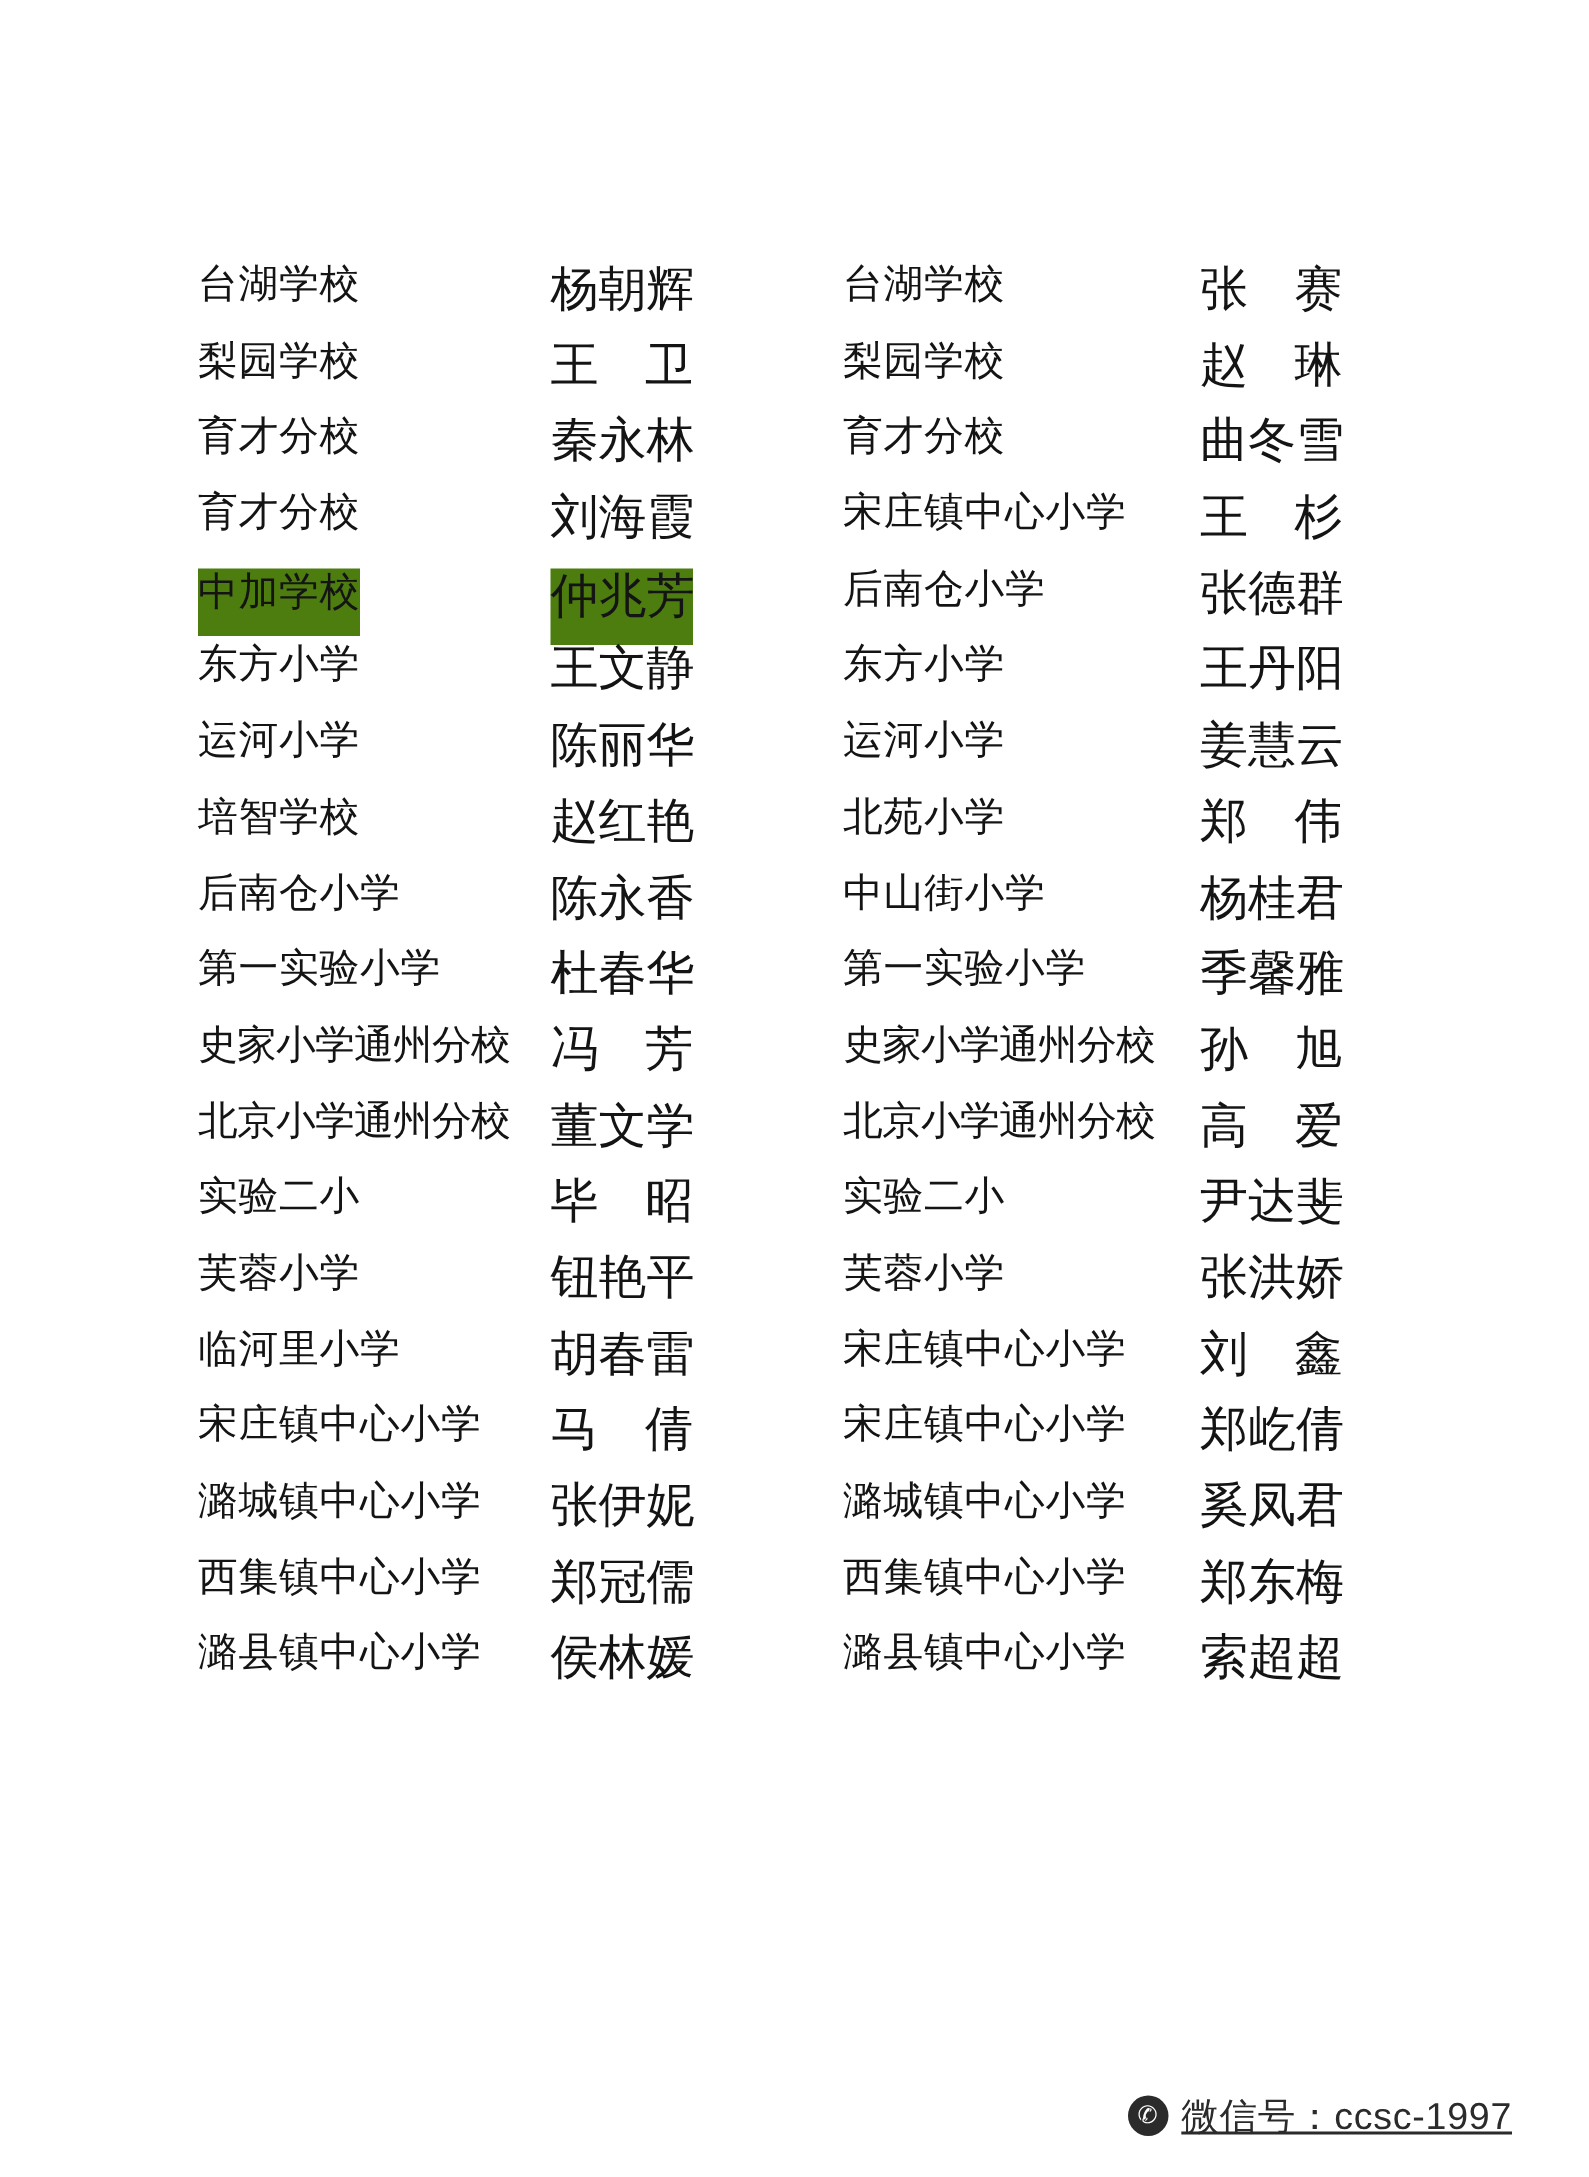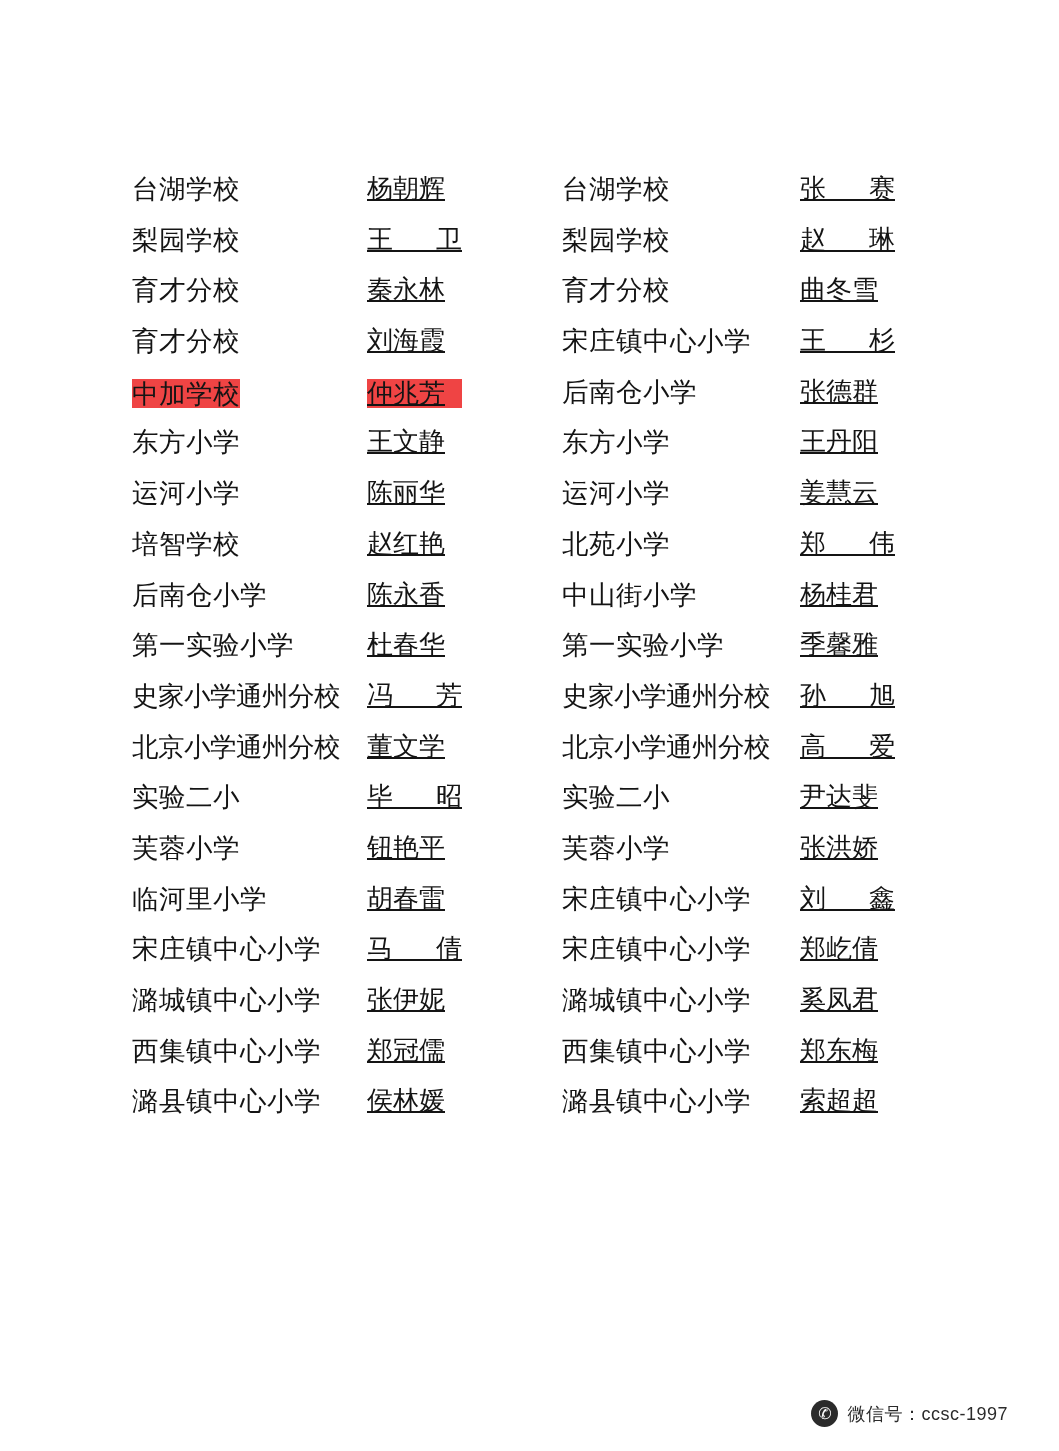--- a/index.html
+++ b/index.html
@@ -52,43 +52,42 @@
   .col-school-b { width: 228px; }
   .col-name-b   { width: 110px; }
 
   .school {
     font-size: 26.5px;
     line-height: 1.0;
     letter-spacing: 0.5px;
     white-space: nowrap;
   }
   .name {
-    font-size: 26px;
+    font-size: 32px;
     line-height: 1.0;
     white-space: nowrap;
-    text-decoration: underline;
   }
 
   
   .name.spread2 {
     display: inline-block;
     width: 95px;
     text-align: justify;
     text-align-last: justify;
   }
   .name.spread3 {
     display: inline-block;
     width: 95px;
   }
 
   .name-cellpad { padding-left: 10px; }
   .hl-block {
     display: inline-block;
-    background: #ef4444;
-    padding: 2px 0 1px 0;
+    background: #4d7c0f;
+    padding: 2px 0 17px 0;
   }
 
   
   .school.long { letter-spacing: -0.5px; }
 
   .footer {
     position: absolute;
     right: 18px;
     bottom: 24px;
     display: flex;
@@ -102,23 +101,24 @@
     border-radius: 50%;
     background: #2b2b2b;
     display: flex;
     align-items: center;
     justify-content: center;
     color: #ffffff;
     font-size: 16px;
     line-height: 1;
   }
   .footer .footer-text {
-    font-size: 18px;
+    font-size: 25px;
     color: #2b2b2b;
     letter-spacing: 0.5px;
+    text-decoration: underline;
   }
 </style>
 </head>
 <body>
 
 <div id="page">
 
   <div class="table-wrap">
       <div class="row">
         <div class="col col-school-a">

